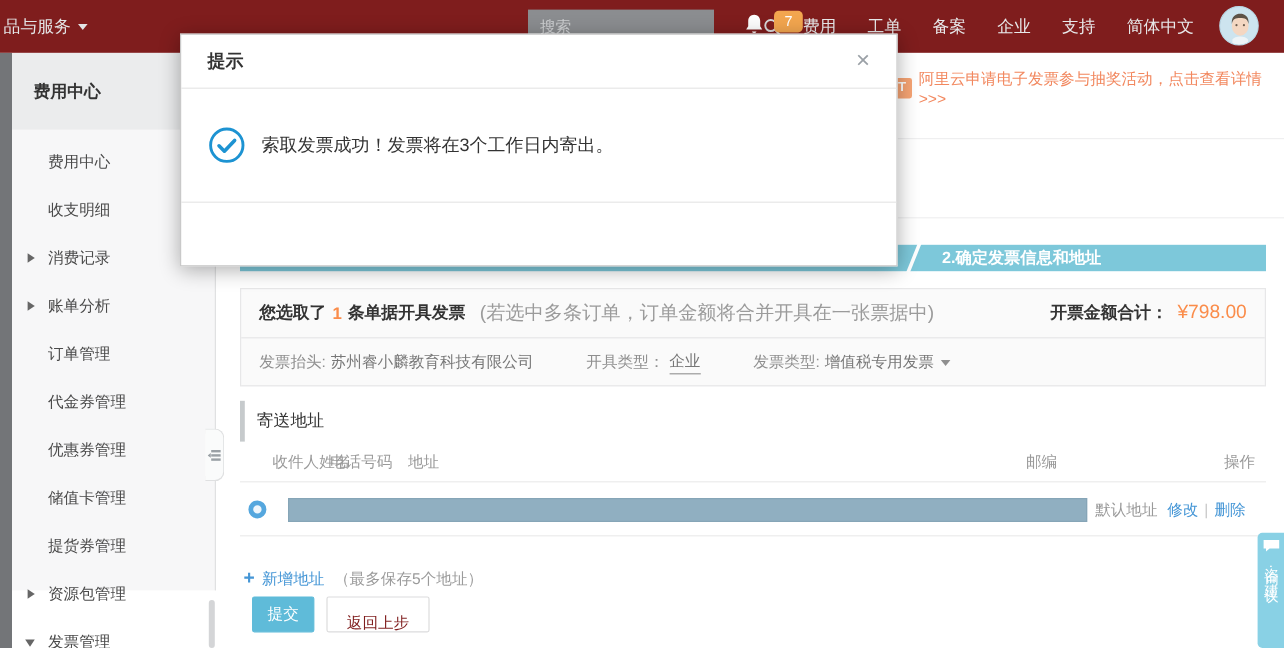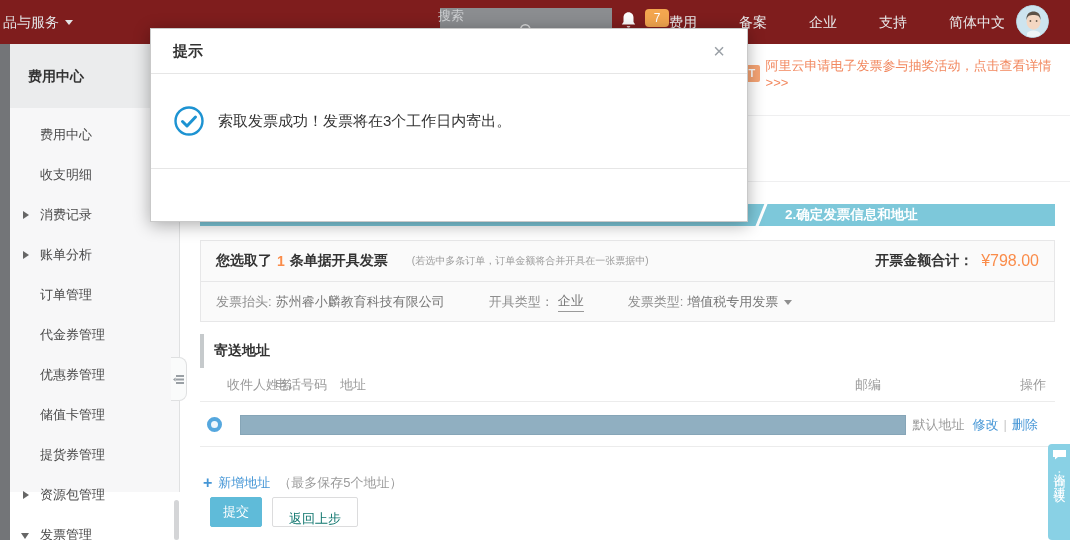--- a/index.html
+++ b/index.html
@@ -6,31 +6,31 @@
   html,body { width:1070px; height:540px; overflow:hidden;
     font-family:"Liberation Sans","DejaVu Sans",sans-serif; background:#fff; }
 
   
   .topnav { position:absolute; left:0; top:0; width:1070px; height:44px;
     background:#7f1d1d; z-index:40; }
   .products { position:absolute; left:3px; top:0; height:44px; line-height:44px;
     color:#e3e4e5; font-size:14px; }
   .caret-down-w { display:inline-block; width:0; height:0; margin-left:6px; vertical-align:2px;
     border-left:4px solid transparent; border-right:4px solid transparent; border-top:5px solid #e3e4e5; }
-  .searchbox { position:absolute; left:440px; top:8px; width:172px; height:29px;
-    background:#8b8d90; display:flex; align-items:center;flex-direction:column; }
+  .searchbox { position:absolute; left:440px; top:8px; width:155px; height:29px;
+    background:#8b8d90; display:flex; align-items:flex-end; }
   .searchbox input { flex:1; height:100%; background:transparent; border:0; outline:0;
     padding:0 10px; font-size:13px; color:#eee; font-family:inherit; }
   .searchbox input::placeholder { color:#cfd1d3; opacity:1; }
   .search-sep { width:1px; height:29px; background:#7b7d80; }
   .mag { width:30px; height:29px; display:flex; align-items:center; justify-content:center; }
   .bell-wrap { position:absolute; left:620px; top:11px; display:flex; align-items:flex-start; }
   .badge { position:absolute; left:645px; top:9px; min-width:24px; height:18px; border-radius:4px;
     background:#f3a64f; color:#fff; font-size:12px; line-height:18px; text-align:center; padding:0 4px; }
-  .navitems { position:absolute; left:656px; top:0; height:44px; display:flex;gap:16px; }
+  .navitems { position:absolute; left:656px; top:0; height:44px; display:flex; }
   .navitems .nitem { height:44px; line-height:44px; padding:0 13px; color:#e8e9ea; font-size:14px; cursor:pointer; }
   .avatar { position:absolute; left:1016px; top:5px; width:33px; height:33px; border-radius:50%;
     background:#cde4ef; overflow:hidden; border:1px solid #b9d6e4; }
 
   
   .leftstrip { position:absolute; left:0; top:44px; width:10px; height:496px; background:#737578; }
   .sidebar { position:absolute; left:10px; top:44px; width:170px; height:448px;
     background:#f7f7f8; border-right:1px solid #e0e1e2; }
   .side-head { height:64px; line-height:64px; background:#ebeced; padding-left:18px;
     font-size:14px; font-weight:bold; color:#333; }
@@ -59,55 +59,55 @@
   .stepbar { position:absolute; left:0; top:0; width:855px; height:22px; background:#7dc8da; }
   .step-slash { position:absolute; left:560px; top:-3px; width:3px; height:28px; background:#fff; transform:rotate(22deg); }
   .step2-label { position:absolute; left:585px; top:0; height:22px; line-height:22px;
     color:#fff; font-size:13.5px; font-weight:bold; }
 
   .summary { position:absolute; left:0; top:36px; width:855px; height:82px;
     background:#fafafa; border:1px solid #e7e7e8; }
   .sum-row1 { height:41px; border-bottom:1px solid #e7e7e8; display:flex; align-items:center; padding:0 15px; }
   .sum-bold { font-size:14px; font-weight:bold; color:#333; }
   .sum-count { font-size:14px; font-weight:bold; color:#fa8c4a; margin:0 5px; }
-  .sum-note { font-size:10px; color:#9b9b9b; margin-left:24px; }
+  .sum-note { font-size:16px; color:#9b9b9b; margin-left:12px; }
   .sum-total { margin-left:auto; display:flex; align-items:center; }
   .sum-total-val { font-size:16px; color:#fa8c4a; margin-left:8px; }
   .sum-row2 { height:40px; display:flex; align-items:center; padding:0 15px;
     font-size:13px; color:#8f8f8f; }
   .sum-row2 .lbl { color:#8f8f8f; }
   .sum-row2 .val { color:#777; margin-left:4px; }
   .gap40 { width:44px; }
   .u { border-bottom:1px solid #9a9a9a; padding-bottom:1px; }
   .caret-down-g { display:inline-block; width:0; height:0; margin-left:6px; vertical-align:2px;
     border-left:4px solid transparent; border-right:4px solid transparent; border-top:5px solid #8f8f8f; }
 
   .addr-title { position:absolute; left:0; top:130px; width:855px; height:34px; display:flex; align-items:center; }
   .accent { width:4px; height:34px; background:#c6cacc; margin-right:10px; }
-  .addr-title-text { font-size:14px; font-weight:bold; color:#333; }
+  .addr-title-text { font-size:14px; font-weight:normal; color:#333; }
   .thead { position:absolute; left:0; top:164px; width:855px; height:34px; border-bottom:1px solid #ececec;
     font-size:13px; color:#9a9a9a; }
   .thead span { position:absolute; top:8px; }
   .th0{left:27px}.th1{left:75px}.th2{left:140px}.th3{left:655px}.th4{left:820px}
   .trow { position:absolute; left:0; top:198px; width:855px; height:45px; border-bottom:1px solid #ececec; }
   .radio { position:absolute; left:7px; top:15px; width:15px; height:15px; border-radius:50%;
     border:4px solid #55a7de; background:#eef6fc; cursor:pointer; }
   .redacted { position:absolute; left:40px; top:13px; width:666px; height:20px;
     background:#90afc1; border:1px solid #86a5b7; }
   .row-right { position:absolute; right:17px; top:0; height:45px; display:flex; align-items:center; font-size:13px; }
   .muted { color:#9a9a9a; margin-right:8px; }
   .link { color:#4596d6; cursor:pointer; }
   .pipe { color:#c9c9c9; margin:0 5px; }
   .addrow { position:absolute; left:3px; top:270px; display:flex; align-items:center; font-size:13px; }
   .plus { color:#4596d6; font-size:16px; font-weight:bold; margin-right:6px; }
   .addnote { color:#9b9b9b; margin-left:8px; }
   .btnrow { position:absolute; left:10px; top:293px; display:flex; }
   .btn-primary { min-width:46px; height:30px; background:#5fbbd9; color:#fff; border:1px solid #5fbbd9;
     border-radius:2px; font-size:13px; padding:0 12px; cursor:pointer; font-family:inherit; }
-  .btn-plain { height:30px; background:#fff; color:#0f766e; border:1px solid #dcdcdd;
+  .btn-plain { height:30px; background:#fff; color:#7f1d1d; border:1px solid #dcdcdd;
     border-radius:2px; font-size:13px; padding:12px 16px; margin-left:10px; cursor:pointer; font-family:inherit; }
 
   
   .feedback { position:absolute; right:0; top:444px; width:22px; height:96px; background:#89d1e5;
     border-radius:4px 0 0 4px; z-index:45; display:flex; flex-direction:column; align-items:center;
     padding-top:5px; cursor:pointer; }
   .fb-text { writing-mode:vertical-rl; color:#fff; font-size:12px; letter-spacing:3px; margin-top:4px; }
 
   
   .modal { position:absolute; left:150px; top:28px; width:598px; height:194px; background:#fff;
@@ -141,20 +141,21 @@
   <div class="bell-wrap">
     <svg width="17" height="19" viewBox="0 0 17 19">
         <path d="M8.5 1.3c-3 0-5 2.3-5 5.2v4.4L1.8 13.6h13.4L13.5 10.9V6.5c0-2.9-2-5.2-5-5.2z" fill="#fdfdfd"></path>
         <path d="M6.6 15.2a2 2 0 0 0 3.8 0z" fill="#fdfdfd"></path>
       </svg>
   </div>
   <div class="badge">7</div>
 
   <div class="navitems">
     <span class="nitem">费用</span>
+    <span class="nitem">工单</span>
     <span class="nitem">备案</span>
     <span class="nitem">企业</span>
     <span class="nitem">支持</span>
     <span class="nitem">简体中文</span>
   </div>
 
   <div class="avatar">
     <svg width="33" height="33" viewBox="0 0 33 33">
       <circle cx="16.5" cy="16.5" r="16.5" fill="#cde4ef"></circle>
       <ellipse cx="16.5" cy="15.5" rx="7" ry="8.2" fill="#f4d7c2"></ellipse>

